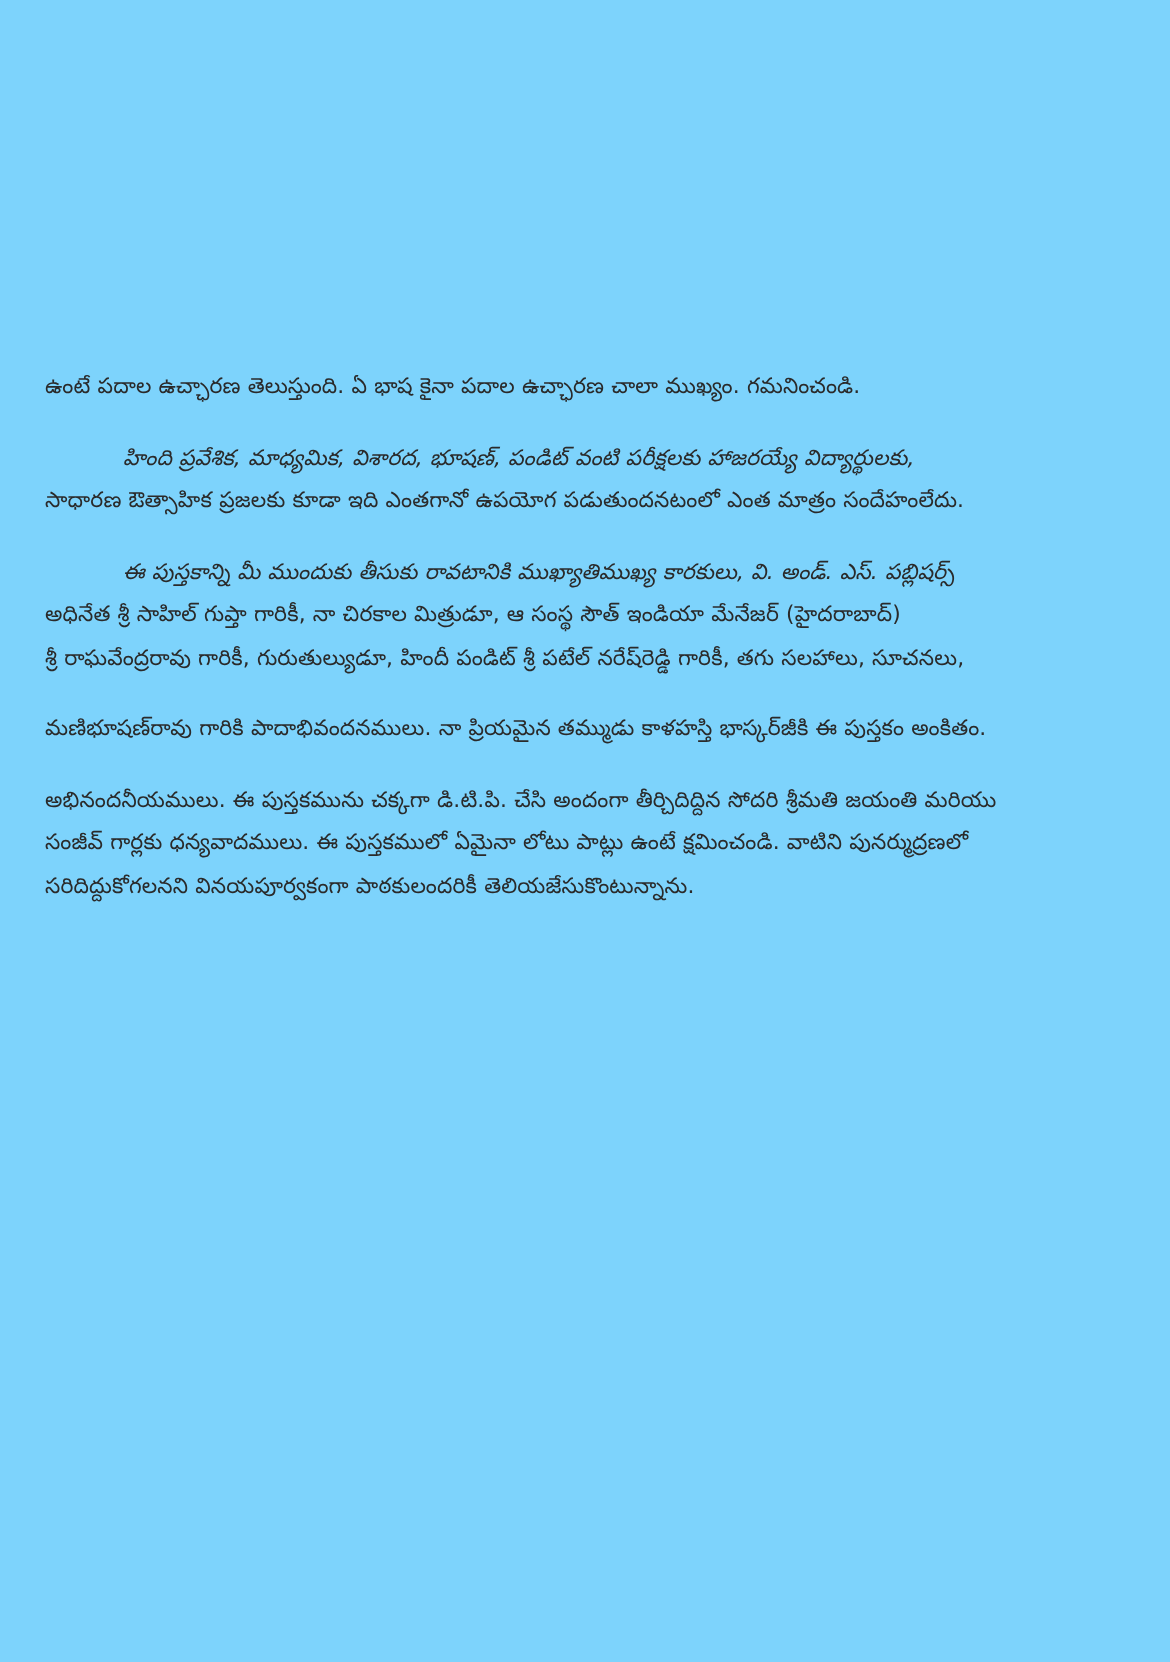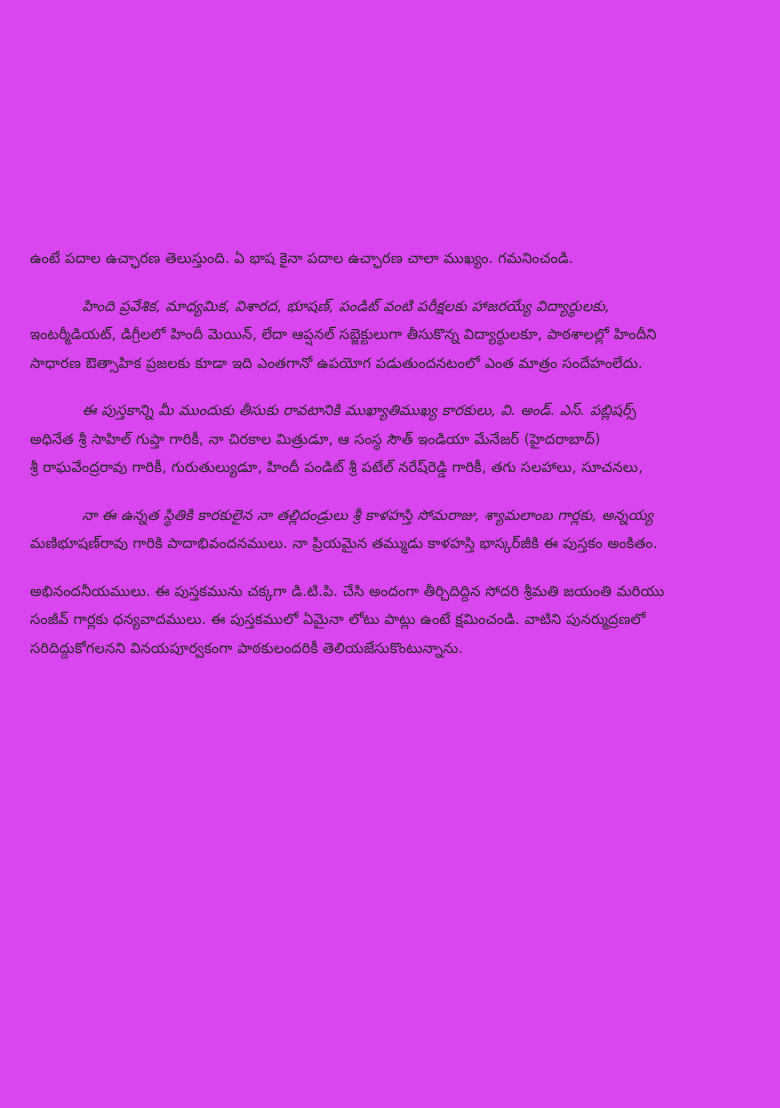--- a/index.html
+++ b/index.html
@@ -14,21 +14,21 @@
       overflow: hidden;
       font-family: "DejaVu Sans", "Liberation Sans", sans-serif;
       color: #2a2a2a;
     }
     .page {
       position: absolute;
       left: 0;
       top: 0;
       width: 780px;
       height: 1108px;
-      background: #d946ef;
+      background: #7dd3fc;
     }
     .content {
       position: absolute;
       left: 30px;
       top: 244px;
       width: 728px;
     }
     .para {
       margin: 0;
       font-size: 14.5px;
@@ -55,34 +55,32 @@
 <div class="page">
   <div class="content">
 
     <p class="para">
       <span class="line">ఉంటే పదాల ఉచ్ఛారణ తెలుస్తుంది. ఏ భాష కైనా పదాల ఉచ్ఛారణ చాలా ముఖ్యం. గమనించండి.</span>
     </p>
     <div class="para-gap"></div>
 
     <p class="para">
       <span class="line indent">హింది ప్రవేశిక, మాధ్యమిక, విశారద, భూషణ్, పండిట్ వంటి పరీక్షలకు హాజరయ్యే విద్యార్థులకు,</span>
-      <span class="line">ఇంటర్మీడియట్, డిగ్రీలలో హిందీ మెయిన్, లేదా ఆప్షనల్ సబ్జెక్టులుగా తీసుకొన్న విద్యార్థులకూ, పాఠశాలల్లో హిందీని</span>
       <span class="line">సాధారణ ఔత్సాహిక ప్రజలకు కూడా ఇది ఎంతగానో ఉపయోగ పడుతుందనటంలో ఎంత మాత్రం సందేహంలేదు.</span>
     </p>
     <div class="para-gap"></div>
 
     <p class="para">
       <span class="line indent">ఈ పుస్తకాన్ని మీ ముందుకు తీసుకు రావటానికి ముఖ్యాతిముఖ్య కారకులు, వి. అండ్. ఎస్. పబ్లిషర్స్</span>
       <span class="line">అధినేత శ్రీ సాహిల్ గుప్తా గారికీ, నా చిరకాల మిత్రుడూ, ఆ సంస్థ సౌత్ ఇండియా మేనేజర్ (హైదరాబాద్)</span>
       <span class="line">శ్రీ రాఘవేంద్రరావు గారికీ, గురుతుల్యుడూ, హిందీ పండిట్ శ్రీ పటేల్ నరేష్‌రెడ్డి గారికీ, తగు సలహాలు, సూచనలు,</span>
     </p>
     <div class="para-gap"></div>
 
     <p class="para">
-      <span class="line indent">నా ఈ ఉన్నత స్థితికి కారకులైన నా తల్లిదండ్రులు శ్రీ కాళహస్తి సోమరాజు, శ్యామలాంబ గార్లకు, అన్నయ్య</span>
       <span class="line">మణిభూషణ్‌రావు గారికి పాదాభివందనములు. నా ప్రియమైన తమ్ముడు కాళహస్తి భాస్కర్‌జీకి ఈ పుస్తకం అంకితం.</span>
     </p>
     <div class="para-gap"></div>
 
     <p class="para">
       <span class="line">అభినందనీయములు. ఈ పుస్తకమును చక్కగా డి.టి.పి. చేసి అందంగా తీర్చిదిద్దిన సోదరి శ్రీమతి జయంతి మరియు</span>
       <span class="line">సంజీవ్ గార్లకు ధన్యవాదములు. ఈ పుస్తకములో ఏమైనా లోటు పాట్లు ఉంటే క్షమించండి. వాటిని పునర్ముద్రణలో</span>
       <span class="line">సరిదిద్దుకోగలనని వినయపూర్వకంగా పాఠకులందరికీ తెలియజేసుకొంటున్నాను.</span>
     </p>
 

